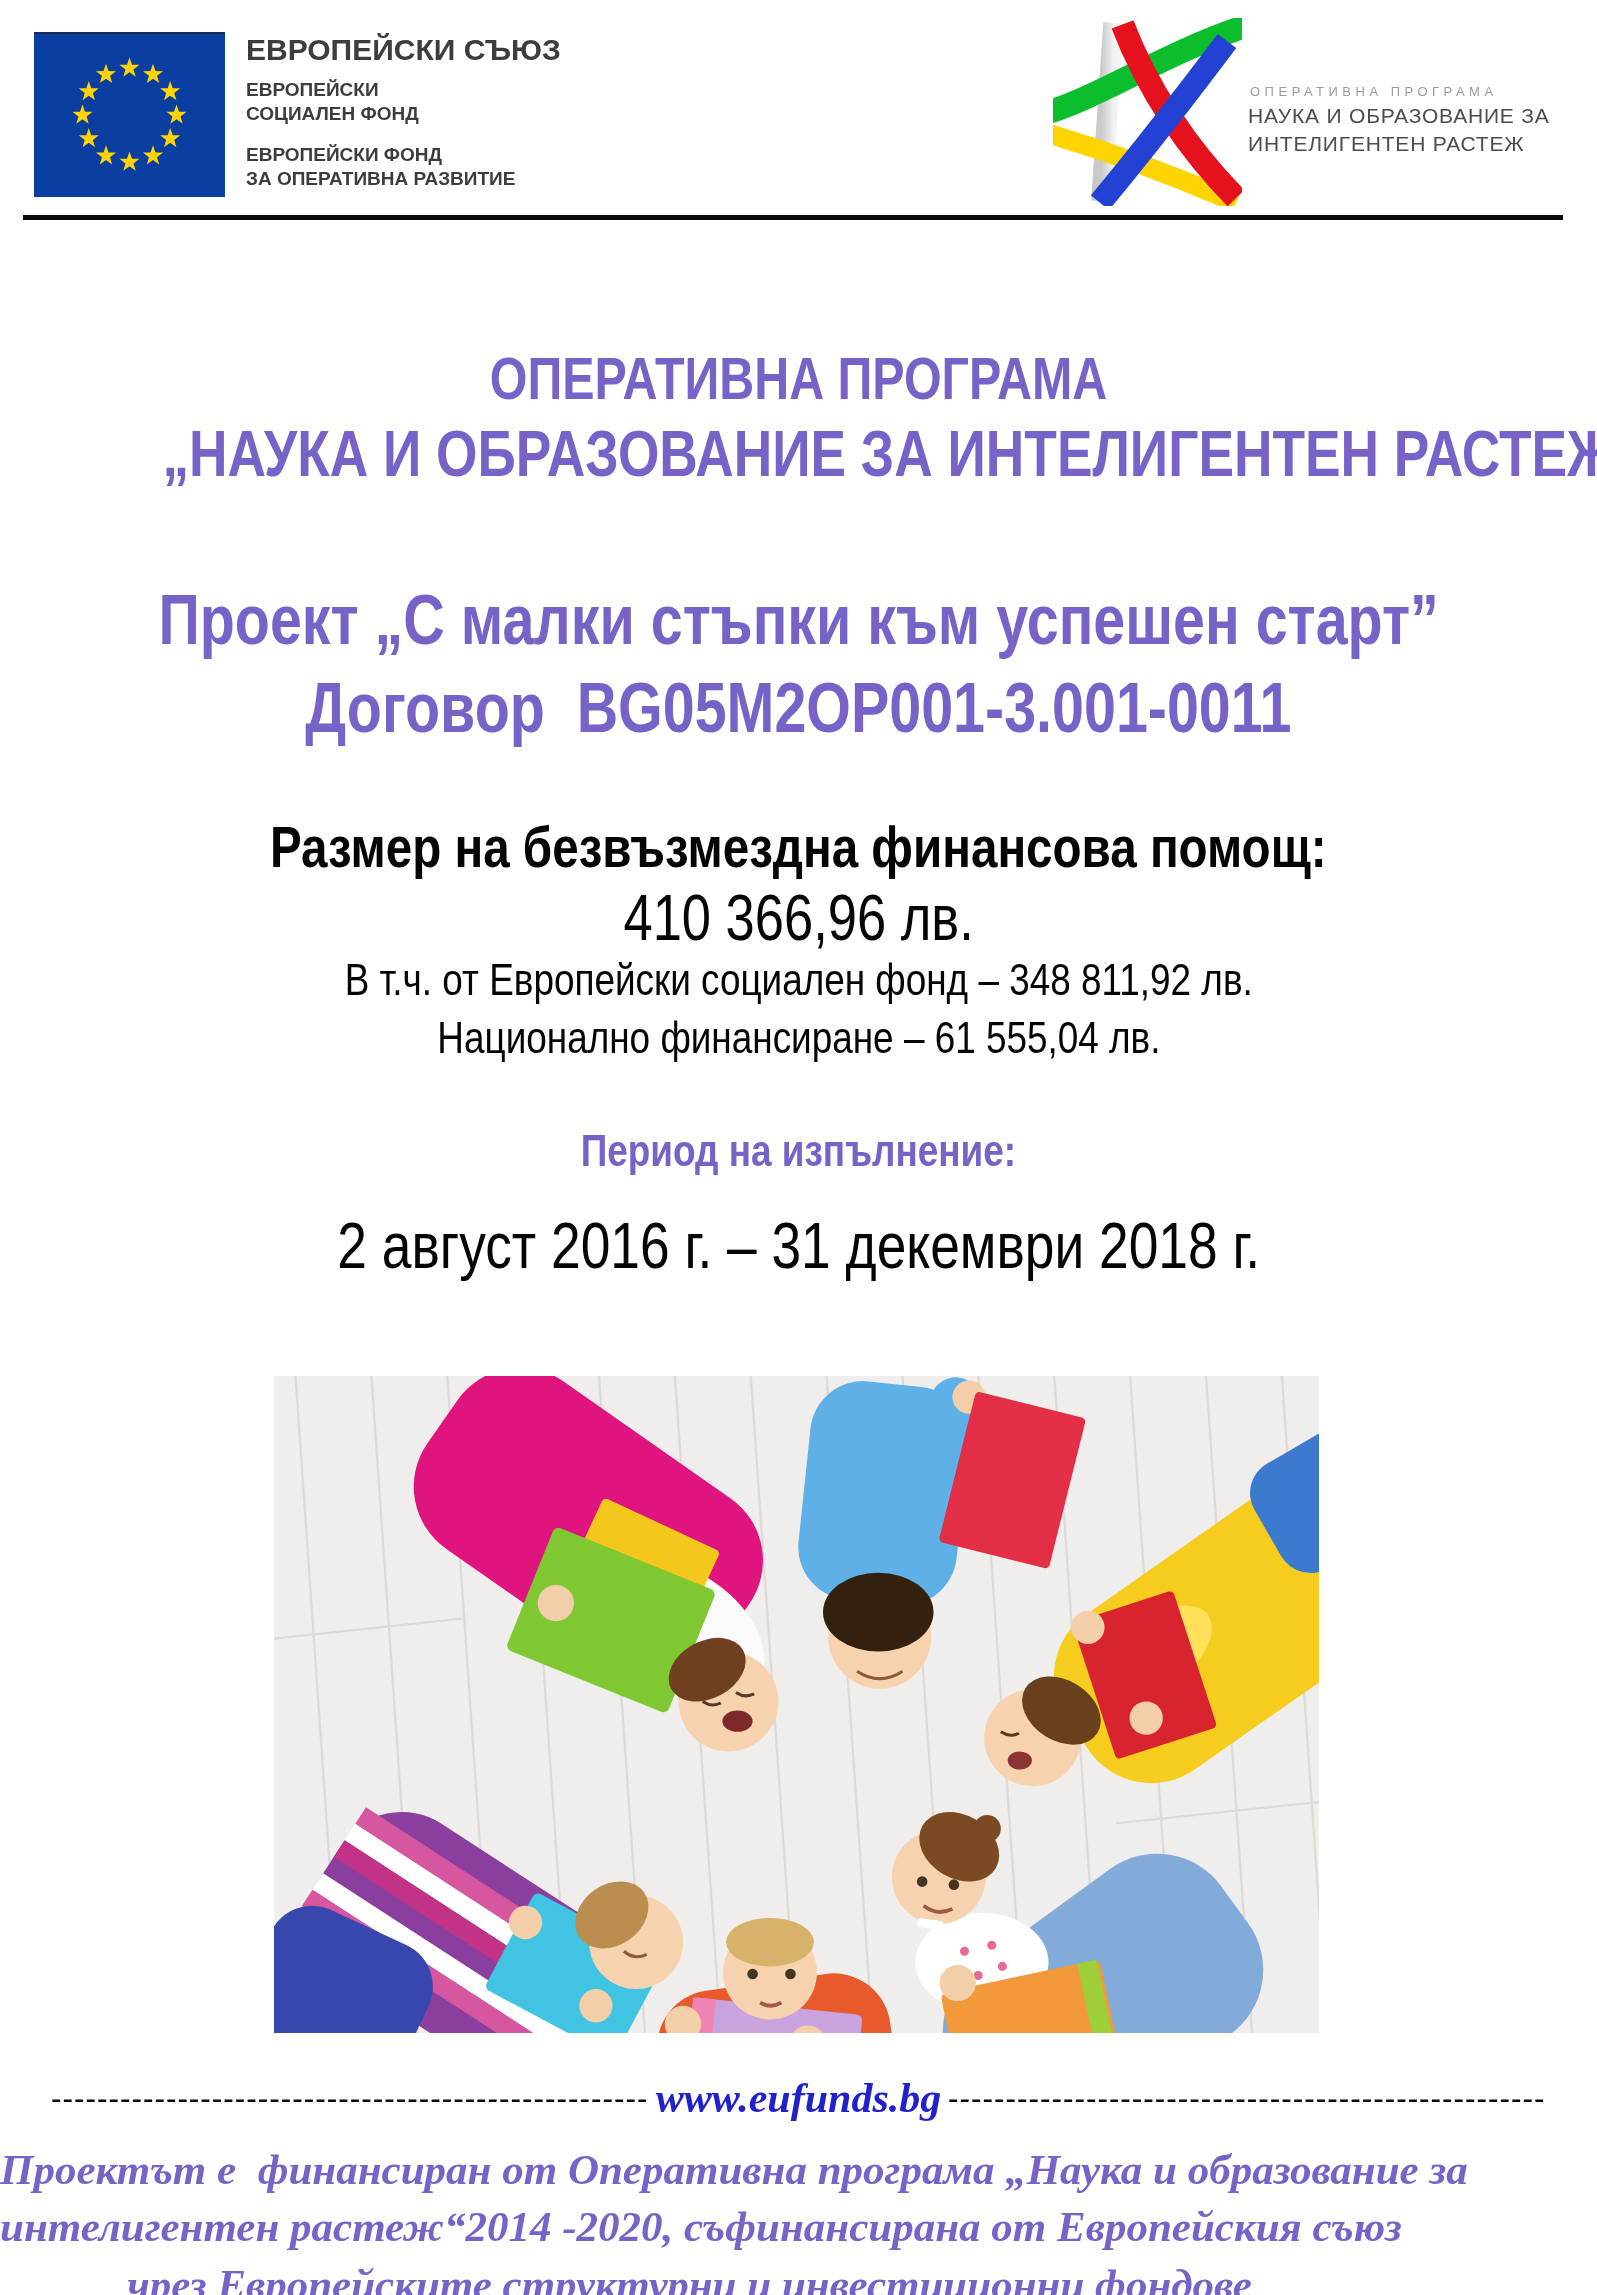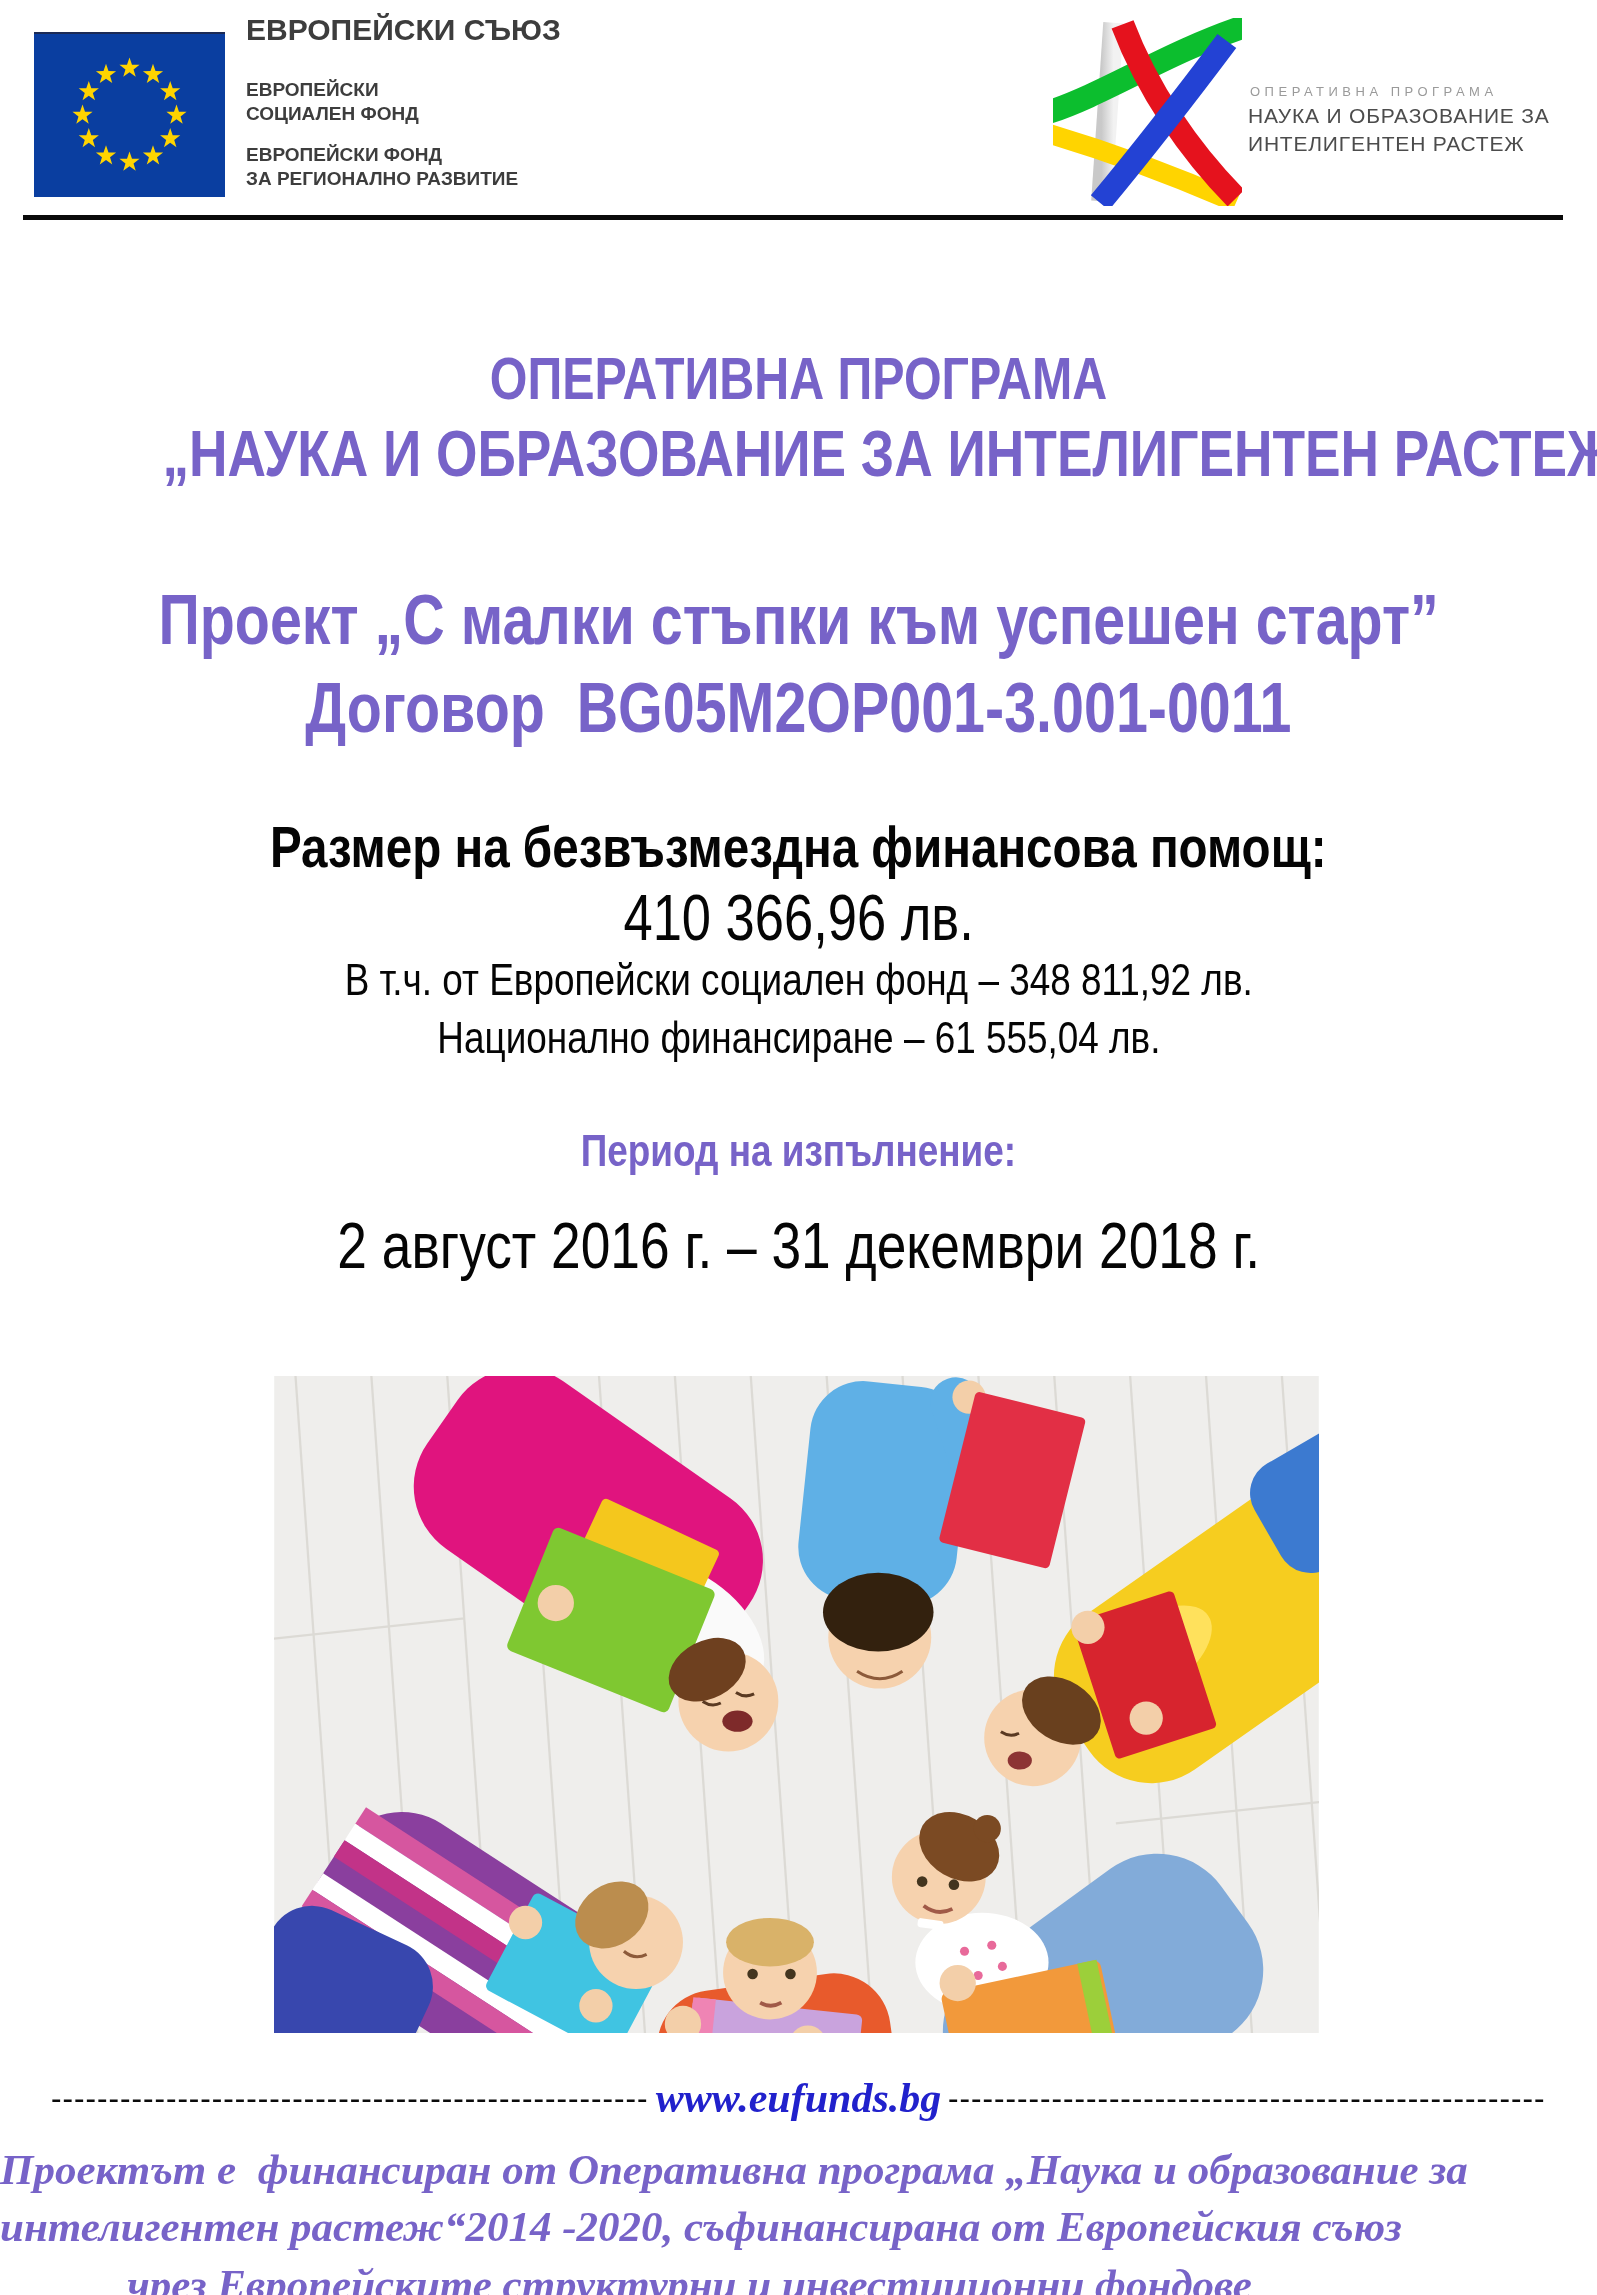--- a/index.html
+++ b/index.html
@@ -46,25 +46,25 @@
       <use href="#star" transform="translate(179.7,138)"></use>
       <use href="#star" transform="translate(157,160.7)"></use>
       <use href="#star" transform="translate(126,169)"></use>
       <use href="#star" transform="translate(95,160.7)"></use>
       <use href="#star" transform="translate(72.3,138)"></use>
       <use href="#star" transform="translate(64,107)"></use>
       <use href="#star" transform="translate(72.3,76)"></use>
       <use href="#star" transform="translate(95,53.3)"></use>
     </svg>
   </div>
-  <div class="eu-text" style="left:246px;top:15px;font-size:30px;">ЕВРОПЕЙСКИ СЪЮЗ</div>
+  <div class="eu-text" style="left:246px;top:35px;font-size:30px;">ЕВРОПЕЙСКИ СЪЮЗ</div>
   <div class="eu-text" style="left:246px;top:80px;font-size:19px;">ЕВРОПЕЙСКИ</div>
   <div class="eu-text" style="left:246px;top:104px;font-size:19px;">СОЦИАЛЕН ФОНД</div>
   <div class="eu-text" style="left:246px;top:145px;font-size:19px;">ЕВРОПЕЙСКИ ФОНД</div>
-  <div class="eu-text" style="left:246px;top:169px;font-size:19px;">ЗА РЕГИОНАЛНО РАЗВИТИЕ</div>
+  <div class="eu-text" style="left:246px;top:169px;font-size:19px;">ЗА ОПЕРАТИВНА РАЗВИТИЕ</div>
 
   <div class="abs" style="left:1053px;top:18px;width:189px;height:188px;">
     <svg width="189" height="188" viewBox="0 0 250 248">
       <defs>
         <linearGradient id="silv" x1="0" y1="0" x2="1" y2="0">
           <stop offset="0" stop-color="#c9c9c9"></stop>
             <stop offset="1" stop-color="#f2f2f2"></stop>
         </linearGradient>
       </defs>
       <path d="M80,6 L64,242" stroke="url(#silv)" stroke-width="27" fill="none"></path>

